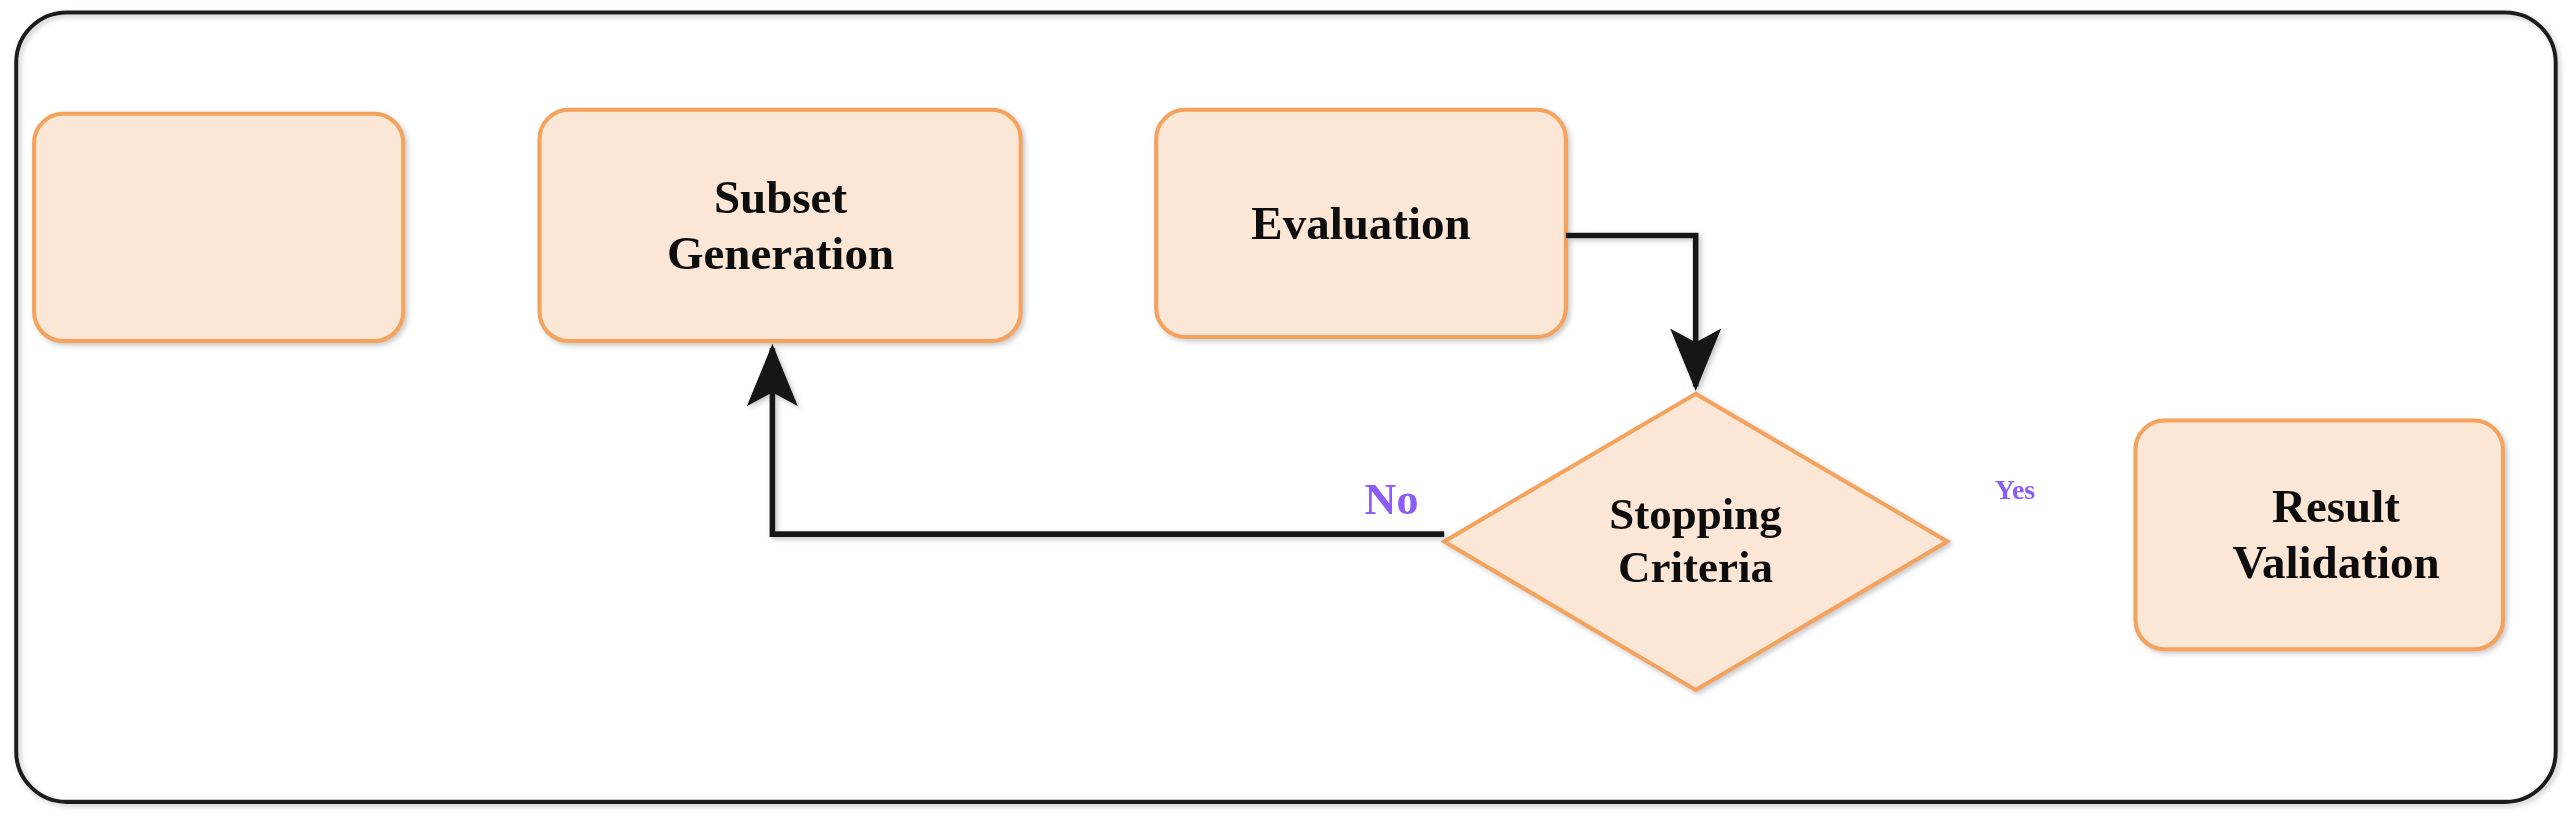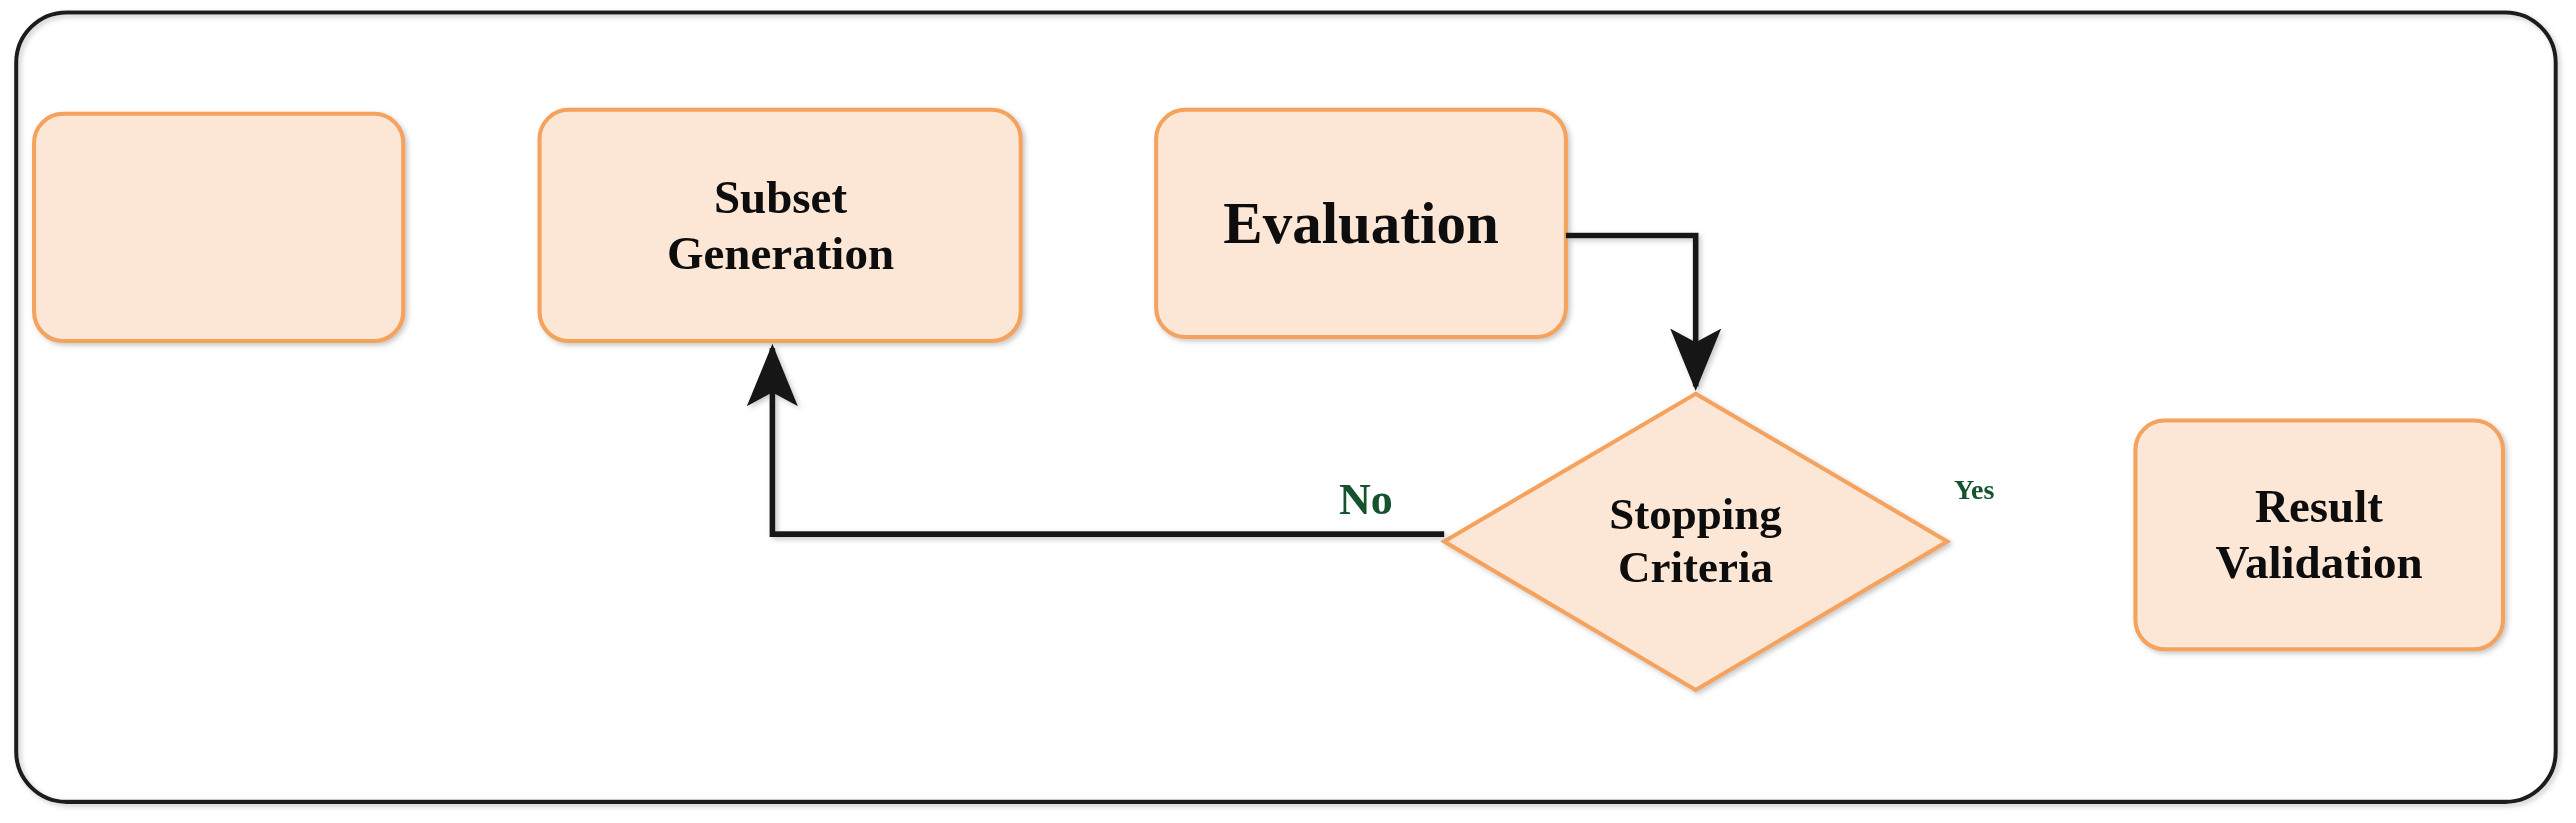--- a/index.html
+++ b/index.html
@@ -34,21 +34,22 @@
     font-weight: bold;
     color: #0d0d0d;
     line-height: 1.18;
     pointer-events: none;
     white-space: pre-line;
   }
   .edge-label {
     position: absolute;
     font-family: "Liberation Serif", "DejaVu Serif", serif;
     font-weight: bold;
-    color: #14532d;
+    color: #8b5cf6;
+    text-align: center;
     pointer-events: none;
   }
 </style>
 </head>
 <body>
 
 <div id="canvas">
 
   <svg id="flow-svg" viewBox="0 0 3175 1015">
     <defs>
@@ -80,26 +81,26 @@
 
     <path id="edge-stopping-no-to-subset" d="M 1780 658 L 952 658 L 952 429" fill="none" stroke="#141414" stroke-width="7" stroke-linejoin="miter" marker-end="url(#arrowhead)" filter="url(#softshadow)"></path>
 
     <path id="edge-stopping-yes-to-result" d="M 2400 658 L 2622 658" fill="none" stroke="#141414" stroke-width="7" marker-end="url(#arrowhead)" filter="url(#softshadow)"></path>
   </svg>
 
 
   <div class="node-label" id="label-subset-generation" style="left:540px; top:110px; width:481px; height:231px; font-size:47px;">Subset
 Generation</div>
 
-  <div class="node-label" id="label-evaluation" style="left:1156px; top:110px; width:410px; height:227px; font-size:59px;">Evaluation</div>
+  <div class="node-label" id="label-evaluation" style="left:1156px; top:110px; width:410px; height:227px; font-size:47px;">Evaluation</div>
 
   <div class="node-label" id="label-stopping-criteria" style="left:1452px; top:393px; width:487px; height:296px; font-size:45px;">Stopping
 Criteria</div>
 
-  <div class="node-label" id="label-result-validation" style="left:2135px; top:420px; width:368px; height:229px; font-size:47px;">Result
+  <div class="node-label" id="label-result-validation" style="left:2135px; top:420px; width:368px; height:229px; font-size:47px;padding-left:17px;">Result
 Validation</div>
 
   <div class="edge-label" id="label-no" style="left:1339px; top:474px; width:105px; font-size:44px;">No</div>
 
   <div class="edge-label" id="label-yes" style="left:1954px; top:474px; width:122px; font-size:28px;">Yes</div>
 
 </div>
 
 
 </body></html>

